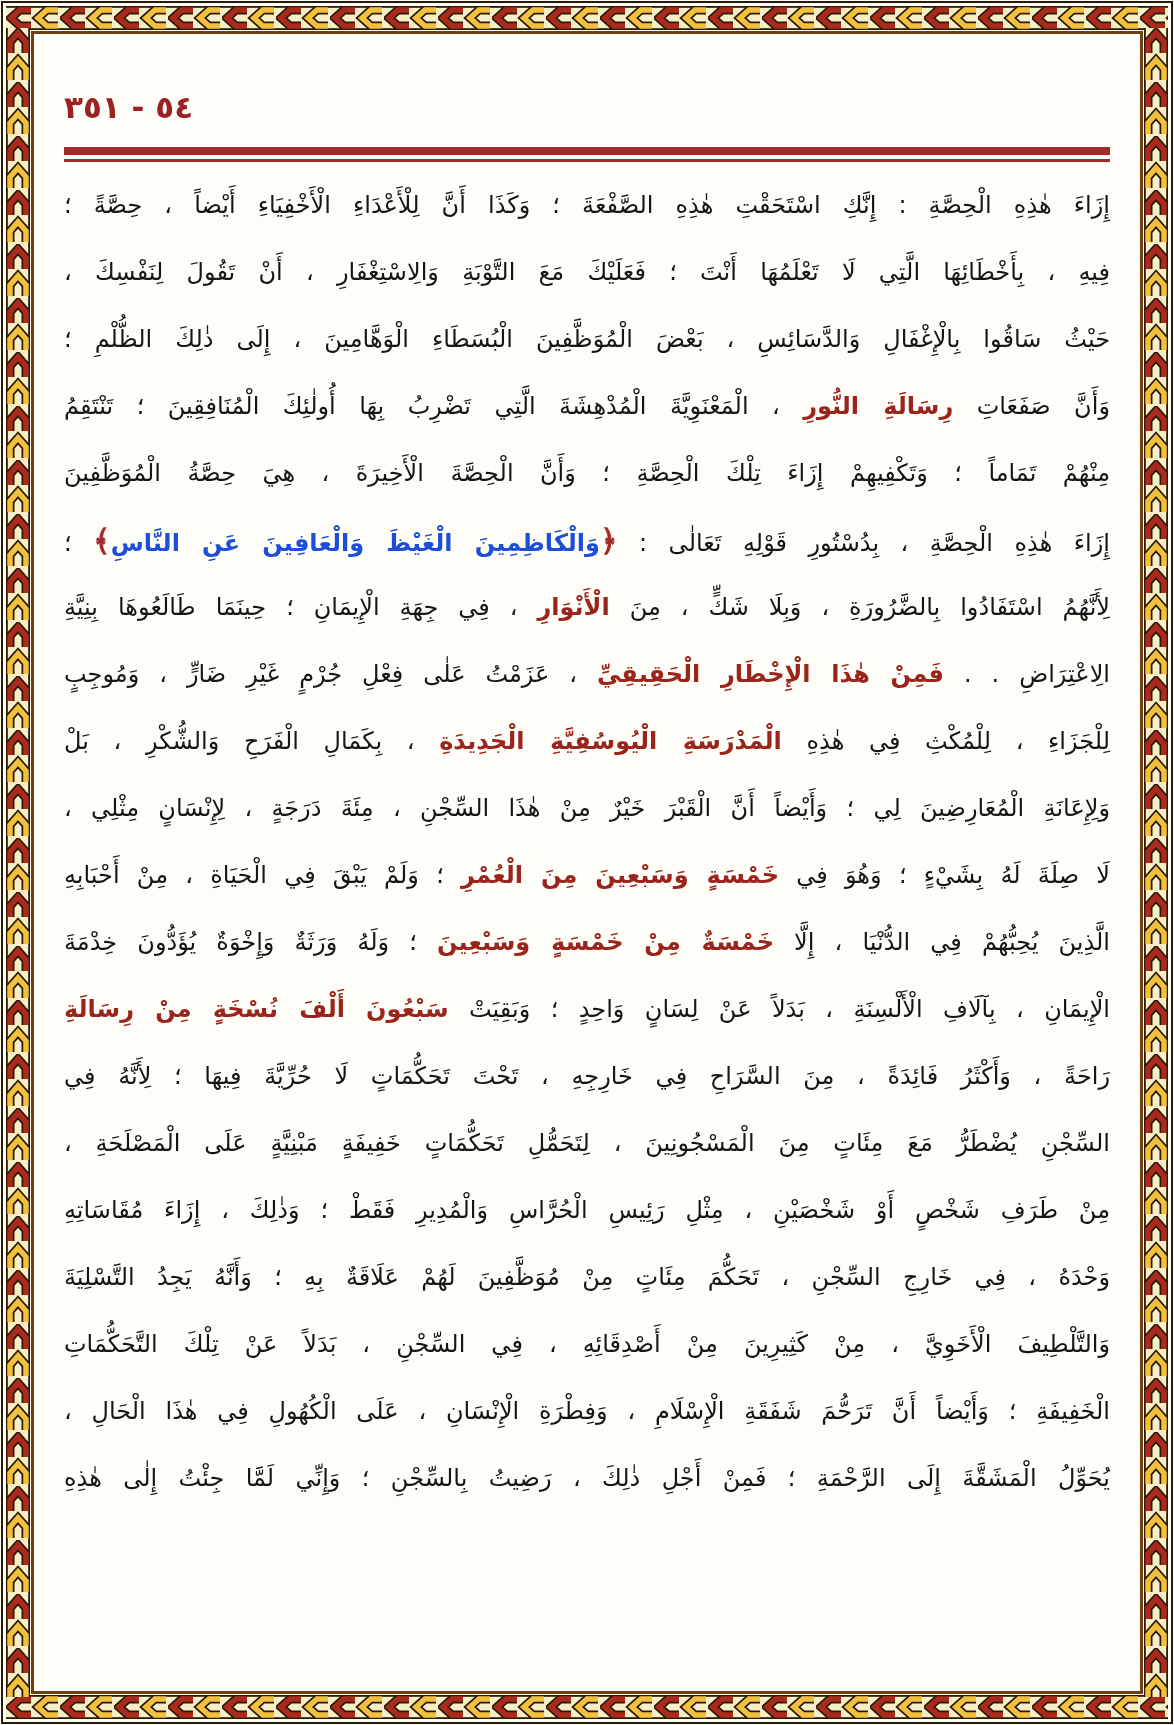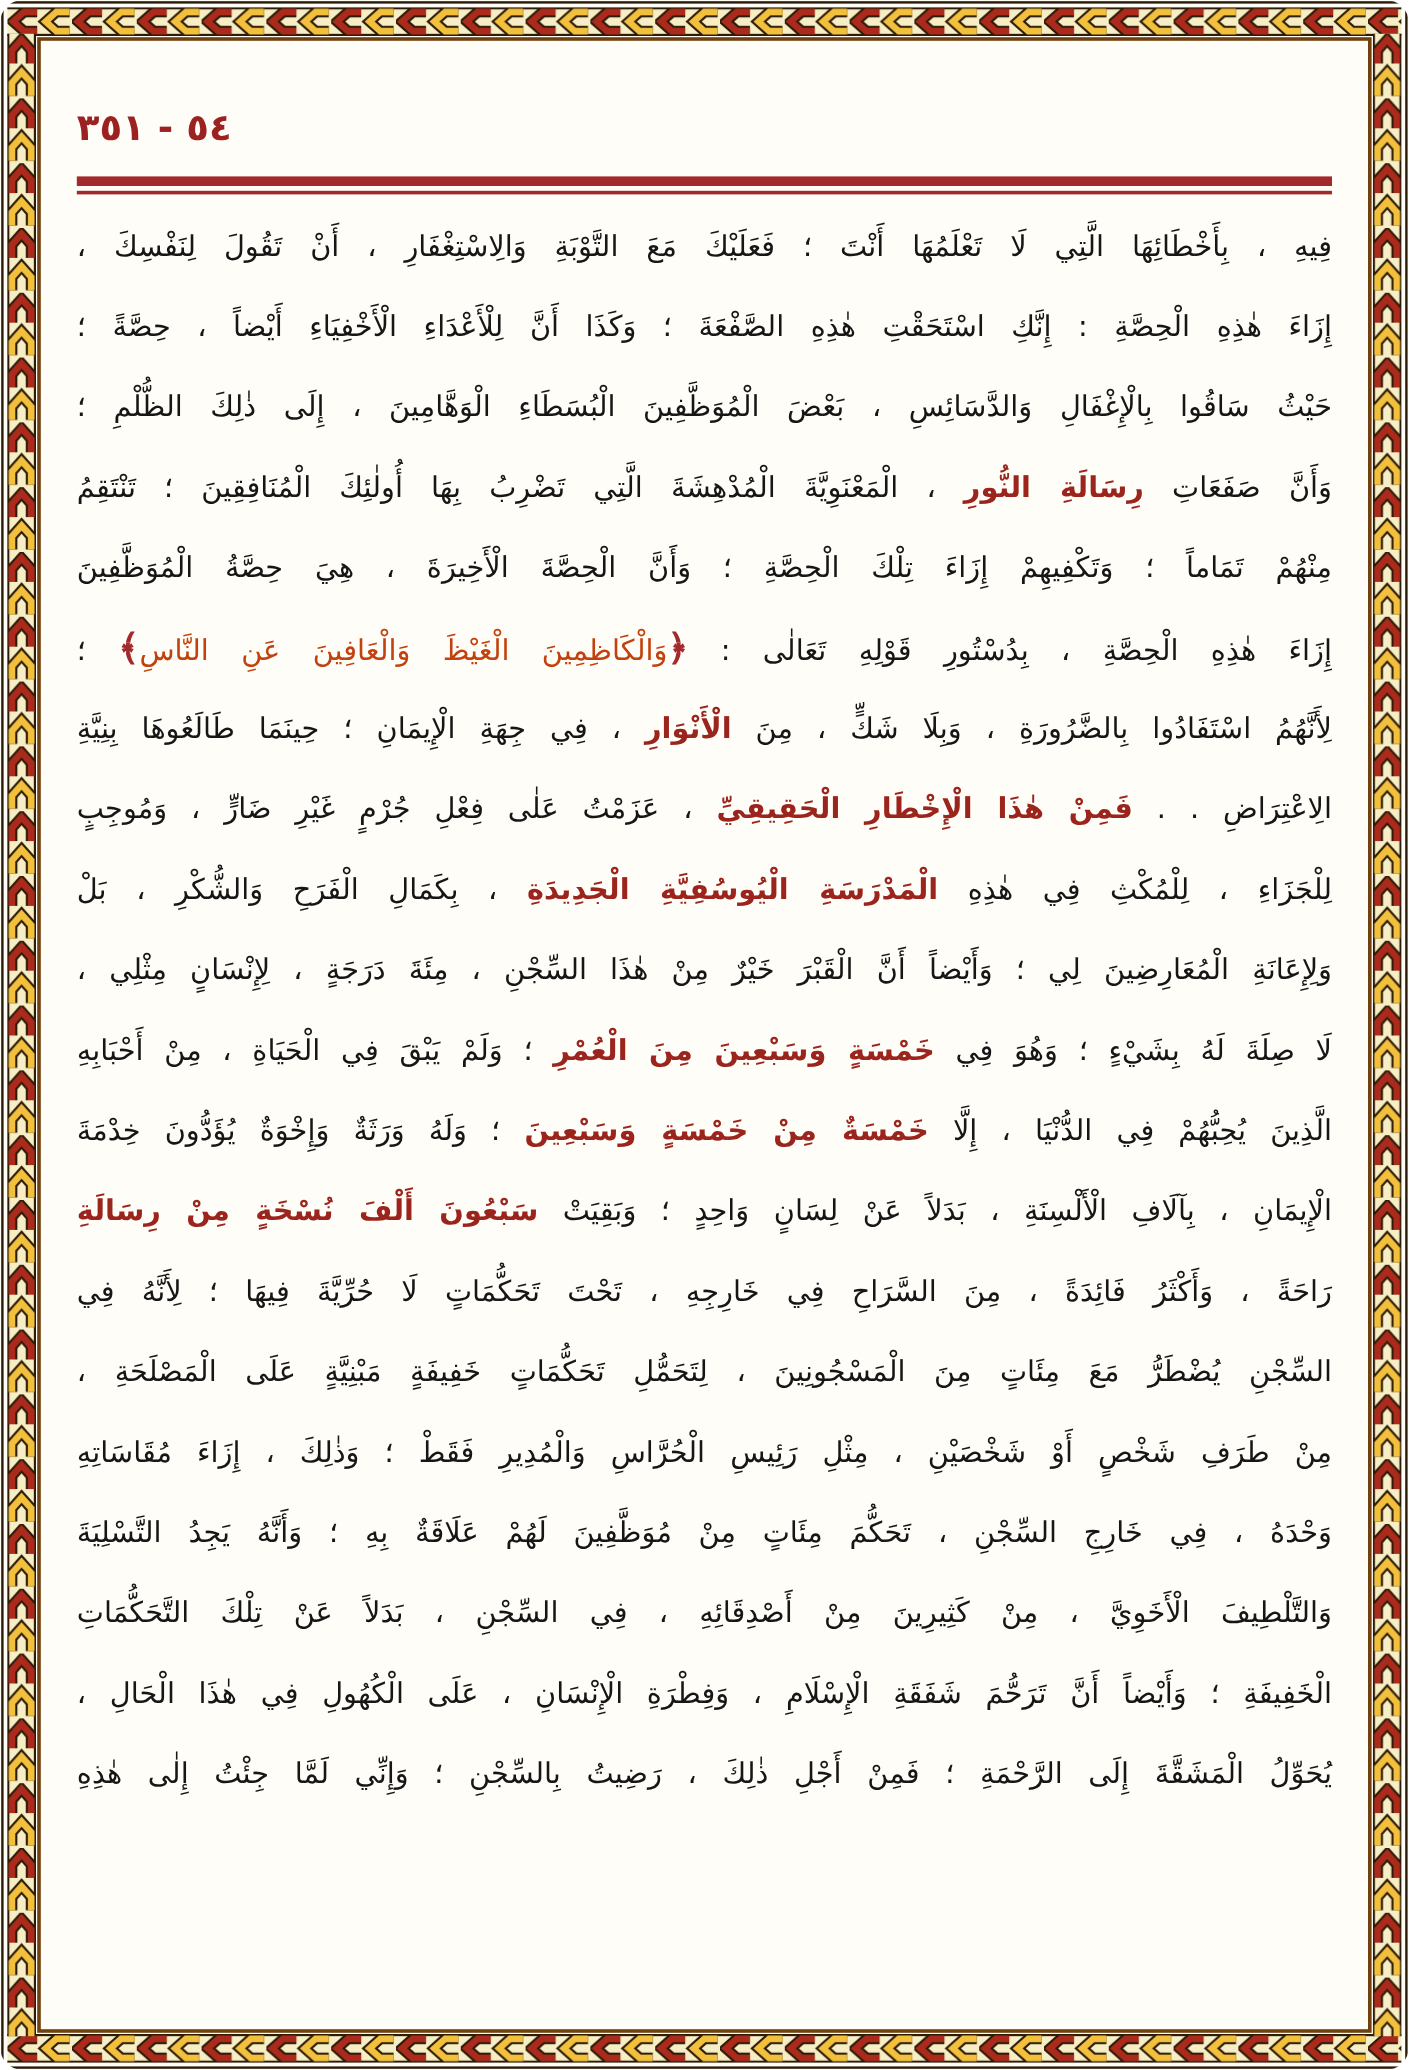--- a/index.html
+++ b/index.html
@@ -4,21 +4,20 @@
 <style>
   html,body{margin:0;padding:0;background:#ffffff;}
   .page{
     position:relative;
     width:1174px;height:1725px;
     background:#fffdf8;
     font-family:"DejaVu Sans", sans-serif;
     overflow:hidden;
     margin:0 auto;
     direction:rtl;
-    border-radius:19px;
   }
   
   .frame-outer{position:absolute;inset:1px;border:2px solid #2b1a06;pointer-events:none;}
   .frame-inner{position:absolute;inset:31px;border:3px solid #70400f;pointer-events:none;}
   .band{position:absolute;display:block;}
   .band-top{left:6px;right:6px;top:6px;height:24px;}
   .band-bottom{left:6px;right:6px;bottom:6px;height:24px;}
   .band-left{left:6px;top:28px;bottom:28px;width:24px;}
   .band-right{right:6px;top:28px;bottom:28px;width:24px;}
   
@@ -37,21 +36,21 @@
     position:absolute;left:64px;right:64px;top:172px;
     direction:rtl;
   }
   .line{
     height:67px;line-height:67px;font-size:24px;color:#161616;
     text-align:justify;text-align-last:justify;
     overflow:visible;white-space:nowrap;
   }
   .seg-n{color:#161616;}
   .seg-r{color:#9b241c;font-weight:bold;margin-top:36px;}
-  .seg-b{color:#c2410c;font-weight:normal;}
+  .seg-b{color:#1d4ed8;font-weight:bold;}
   .seg-k{color:#a32a2a;font-weight:bold;font-size:30px;}
 </style>
 </head>
 <body>
 
 <div class="page">
 
   <svg class="band band-top" width="1162" height="24" xmlns="http://www.w3.org/2000/svg">
     <defs>
       <pattern id="chainH1" width="54" height="24" patternUnits="userSpaceOnUse">
@@ -113,22 +112,22 @@
   </svg>
 
   <div class="frame-outer"></div>
   <div class="frame-inner"></div>
 
   <div class="header-number">٥٤ - ٣٥١</div>
   <div class="rule-thick"></div>
   <div class="rule-thin"></div>
 
   <div class="body-text">
+      <div class="line"><span class="seg-n">إِزَاءَ هٰذِهِ الْحِصَّةِ : إِنَّكِ اسْتَحَقْتِ هٰذِهِ الصَّفْعَةَ ؛ وَكَذَا أَنَّ لِلْأَعْدَاءِ الْأَخْفِيَاءِ أَيْضاً ، حِصَّةً ؛</span></div>
       <div class="line"><span class="seg-n">فِيهِ ، بِأَخْطَائِهَا الَّتِي لَا تَعْلَمُهَا أَنْتَ ؛ فَعَلَيْكَ مَعَ التَّوْبَةِ وَالِاسْتِغْفَارِ ، أَنْ تَقُولَ لِنَفْسِكَ ،</span></div>
-      <div class="line"><span class="seg-n">إِزَاءَ هٰذِهِ الْحِصَّةِ : إِنَّكِ اسْتَحَقْتِ هٰذِهِ الصَّفْعَةَ ؛ وَكَذَا أَنَّ لِلْأَعْدَاءِ الْأَخْفِيَاءِ أَيْضاً ، حِصَّةً ؛</span></div>
       <div class="line"><span class="seg-n">حَيْثُ سَاقُوا بِالْإِغْفَالِ وَالدَّسَائِسِ ، بَعْضَ الْمُوَظَّفِينَ الْبُسَطَاءِ الْوَهَّامِينَ ، إِلَى ذٰلِكَ الظُّلْمِ ؛</span></div>
       <div class="line"><span class="seg-n">وَأَنَّ صَفَعَاتِ </span><span class="seg-r">رِسَالَةِ النُّورِ</span><span class="seg-n"> ، الْمَعْنَوِيَّةَ الْمُدْهِشَةَ الَّتِي تَضْرِبُ بِهَا أُولٰئِكَ الْمُنَافِقِينَ ؛ تَنْتَقِمُ</span></div>
       <div class="line"><span class="seg-n">مِنْهُمْ تَمَاماً ؛ وَتَكْفِيهِمْ إِزَاءَ تِلْكَ الْحِصَّةِ ؛ وَأَنَّ الْحِصَّةَ الْأَخِيرَةَ ، هِيَ حِصَّةُ الْمُوَظَّفِينَ</span></div>
       <div class="line"><span class="seg-n">إِزَاءَ هٰذِهِ الْحِصَّةِ ، بِدُسْتُورِ قَوْلِهِ تَعَالٰى : </span><span class="seg-k">﴿</span><span class="seg-b">وَالْكَاظِمِينَ الْغَيْظَ وَالْعَافِينَ عَنِ النَّاسِ</span><span class="seg-k">﴾</span><span class="seg-n"> ؛</span></div>
       <div class="line"><span class="seg-n">لِأَنَّهُمُ اسْتَفَادُوا بِالضَّرُورَةِ ، وَبِلَا شَكٍّ ، مِنَ </span><span class="seg-r">الْأَنْوَارِ</span><span class="seg-n"> ، فِي جِهَةِ الْإِيمَانِ ؛ حِينَمَا طَالَعُوهَا بِنِيَّةِ</span></div>
       <div class="line"><span class="seg-n">الِاعْتِرَاضِ . . </span><span class="seg-r">فَمِنْ هٰذَا الْإِخْطَارِ الْحَقِيقِيِّ</span><span class="seg-n"> ، عَزَمْتُ عَلٰى فِعْلِ جُرْمٍ غَيْرِ ضَارٍّ ، وَمُوجِبٍ</span></div>
       <div class="line"><span class="seg-n">لِلْجَزَاءِ ، لِلْمُكْثِ فِي هٰذِهِ </span><span class="seg-r">الْمَدْرَسَةِ الْيُوسُفِيَّةِ الْجَدِيدَةِ</span><span class="seg-n"> ، بِكَمَالِ الْفَرَحِ وَالشُّكْرِ ، بَلْ</span></div>
       <div class="line"><span class="seg-n">وَلِإِعَانَةِ الْمُعَارِضِينَ لِي ؛ وَأَيْضاً أَنَّ الْقَبْرَ خَيْرٌ مِنْ هٰذَا السِّجْنِ ، مِئَةَ دَرَجَةٍ ، لِإِنْسَانٍ مِثْلِي ،</span></div>
       <div class="line"><span class="seg-n">لَا صِلَةَ لَهُ بِشَيْءٍ ؛ وَهُوَ فِي </span><span class="seg-r">خَمْسَةٍ وَسَبْعِينَ مِنَ الْعُمْرِ</span><span class="seg-n"> ؛ وَلَمْ يَبْقَ فِي الْحَيَاةِ ، مِنْ أَحْبَابِهِ</span></div>
       <div class="line"><span class="seg-n">الَّذِينَ يُحِبُّهُمْ فِي الدُّنْيَا ، إِلَّا </span><span class="seg-r">خَمْسَةٌ مِنْ خَمْسَةٍ وَسَبْعِينَ</span><span class="seg-n"> ؛ وَلَهُ وَرَثَةٌ وَإِخْوَةٌ يُؤَدُّونَ خِدْمَةَ</span></div>

